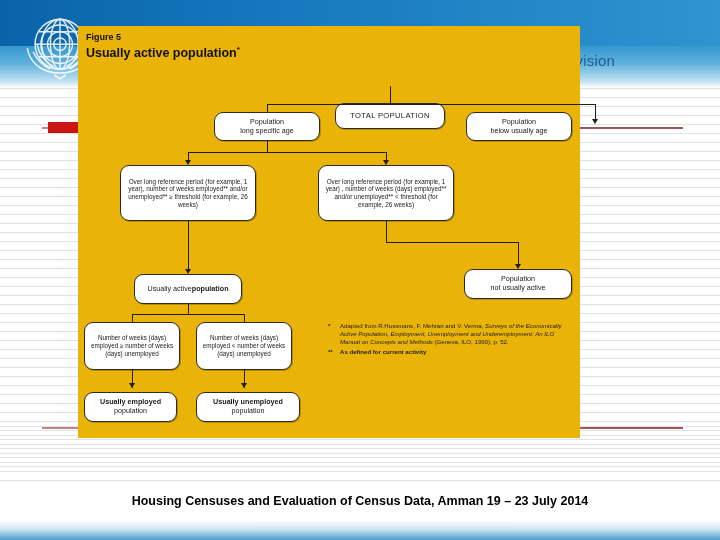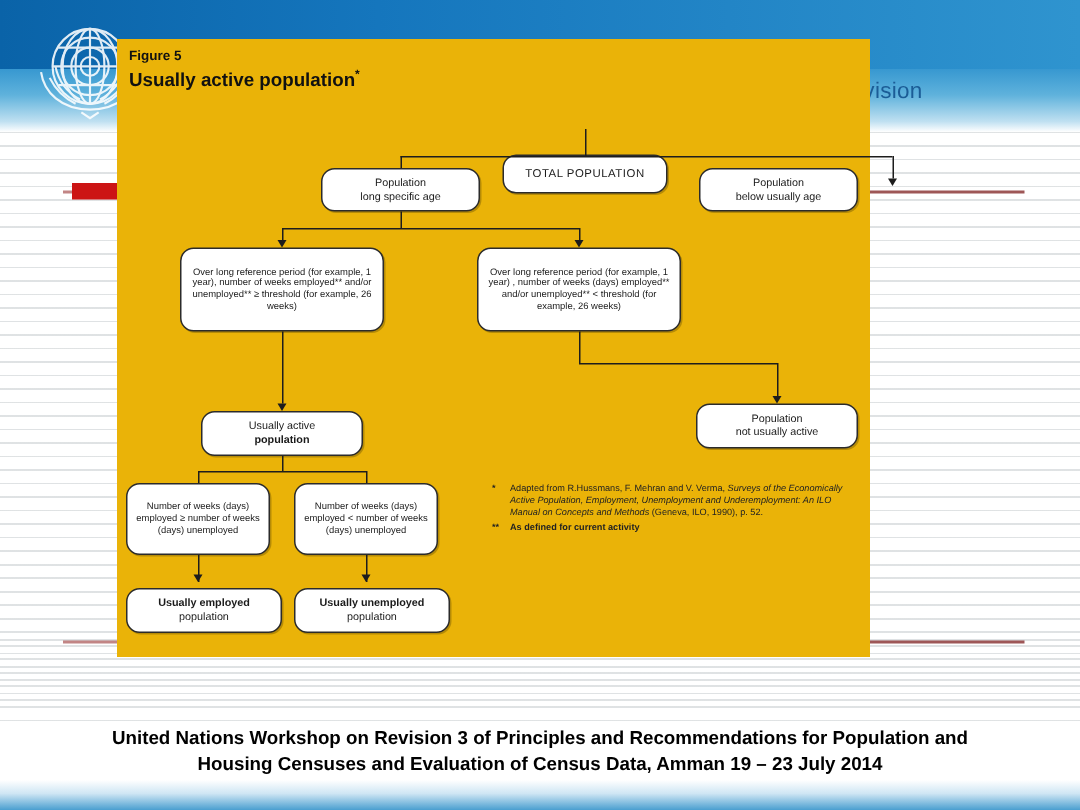--- a/index.html
+++ b/index.html
@@ -183,21 +183,21 @@
       </div>
 
       <div class="ln lnv" style="left:110px;top:195px;height:48px;"></div>
       <div class="arrow" style="left:106.5px;top:243px;"></div>
 
       <div class="ln lnv" style="left:308px;top:195px;height:21px;"></div>
       <div class="ln lnh" style="left:308px;top:216px;width:132px;"></div>
       <div class="ln lnv" style="left:440px;top:216px;height:22px;"></div>
       <div class="arrow" style="left:436.5px;top:238px;"></div>
 
-      <div class="node mid" style="left:56px;top:248px;width:108px;height:30px;flex-direction:column;">
+      <div class="node mid" style="left:56px;top:248px;width:108px;height:30px;flex-direction:row;">
         <span>Usually active</span>
         <b>population</b>
       </div>
 
       <div class="node mid" style="left:386px;top:243px;width:108px;height:30px;flex-direction:column;">
         <span>Population</span>
         <span>not usually active</span>
       </div>
 
       <div class="ln lnv" style="left:110px;top:278px;height:10px;"></div>
@@ -211,21 +211,21 @@
 
       <div class="node small" style="left:118px;top:296px;width:96px;height:48px;">
         <span>Number of weeks (days) employed &lt; number of weeks (days) unemployed</span>
       </div>
 
       <div class="ln lnv" style="left:54px;top:344px;height:18px;"></div>
       <div class="arrow" style="left:50.5px;top:357px;"></div>
       <div class="ln lnv" style="left:166px;top:344px;height:18px;"></div>
       <div class="arrow" style="left:162.5px;top:357px;"></div>
 
-      <div class="node mid" style="left:6px;top:366px;width:104px;height:30px;flex-direction:column;text-align:right;">
+      <div class="node mid" style="left:6px;top:366px;width:93px;height:30px;flex-direction:column;text-align:right;">
         <b>Usually employed</b>
         <span>population</span>
       </div>
 
       <div class="node mid" style="left:118px;top:366px;width:104px;height:30px;flex-direction:column;">
         <b>Usually unemployed</b>
         <span>population</span>
       </div>
 
       <div class="notes">
@@ -237,19 +237,18 @@
           <span class="mark">**</span>
           <span class="up" style="font-weight:bold;">As defined for current activity</span>
         </div>
       </div>
 
     </div>
   </div>
 
   <div class="caption-box">
     <div>
-      <div>United Nations Workshop on  Revision 3 of Principles and Recommendations for Population and</div>
       <div>Housing Censuses and Evaluation of Census Data, Amman 19 – 23 July 2014</div>
     </div>
   </div>
 
   <div class="blue-foot"></div>
 </div>
 
 </body></html>

